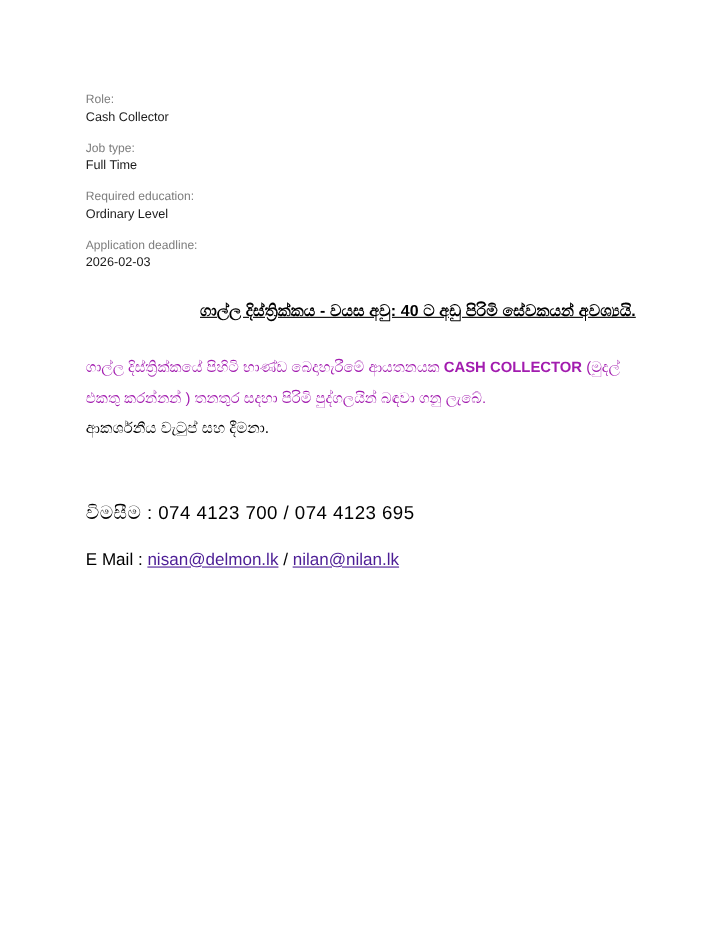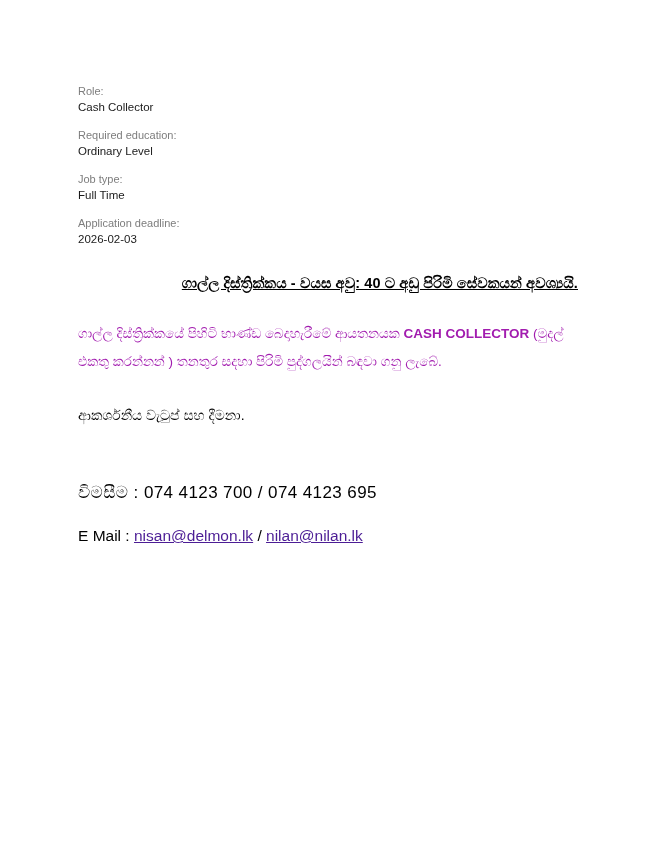--- a/index.html
+++ b/index.html
@@ -74,21 +74,20 @@
     margin-top: 22px;
   }
   .req-item {
     font-size: 13.5px;
     line-height: 30px;
     color: #000;
   }
 
   
   .salary {
-    margin-top: 26px;
     font-size: 14px;
     line-height: 26px;
     color: #000;
   }
 
   
   .contact-phone {
     margin-top: 52px;
     font-size: 17px;
     line-height: 26px;
@@ -115,27 +114,27 @@
 
 <div class="page">
   <div class="content">
 
     <div class="meta-group">
       <div class="meta-label">Role:</div>
       <div class="meta-value">Cash Collector</div>
     </div>
 
     <div class="meta-group">
-      <div class="meta-label">Required education:</div>
-      <div class="meta-value">Ordinary Level</div>
+      <div class="meta-label">Job type:</div>
+      <div class="meta-value">Full Time</div>
     </div>
 
     <div class="meta-group">
-      <div class="meta-label">Job type:</div>
-      <div class="meta-value">Full Time</div>
+      <div class="meta-label">Required education:</div>
+      <div class="meta-value">Ordinary Level</div>
     </div>
 
     <div class="meta-group">
       <div class="meta-label">Application deadline:</div>
       <div class="meta-value">2026-02-03</div>
     </div>
 
     <div class="headline">ගාල්ල දිස්ත්‍රික්කය - වයස අවු: 40 ට අඩු පිරිමි සේවකයන් අවශ්‍යයි.</div>
 
     <div class="body-para">

